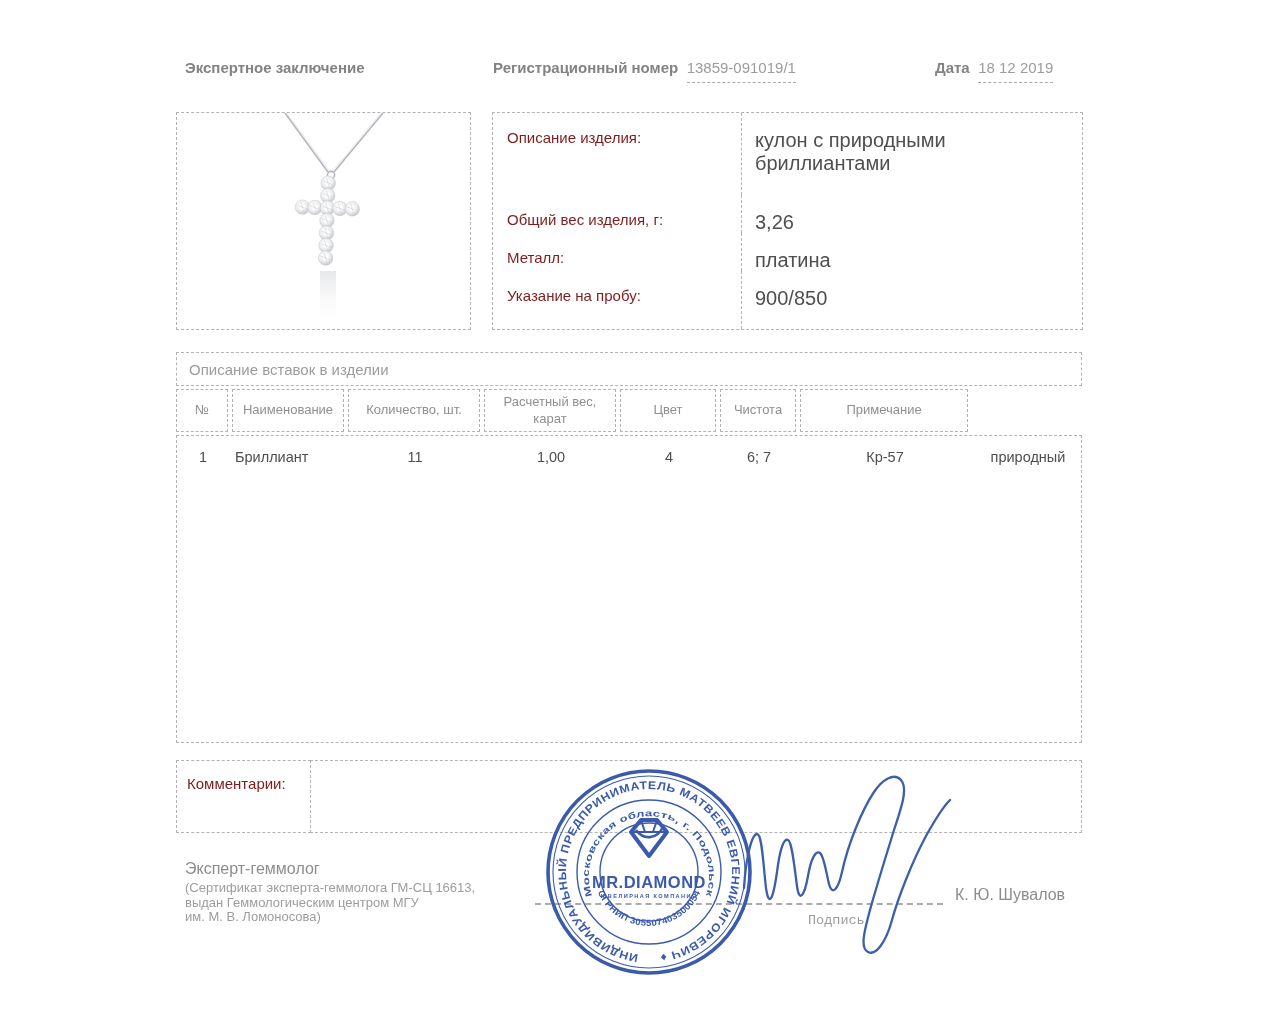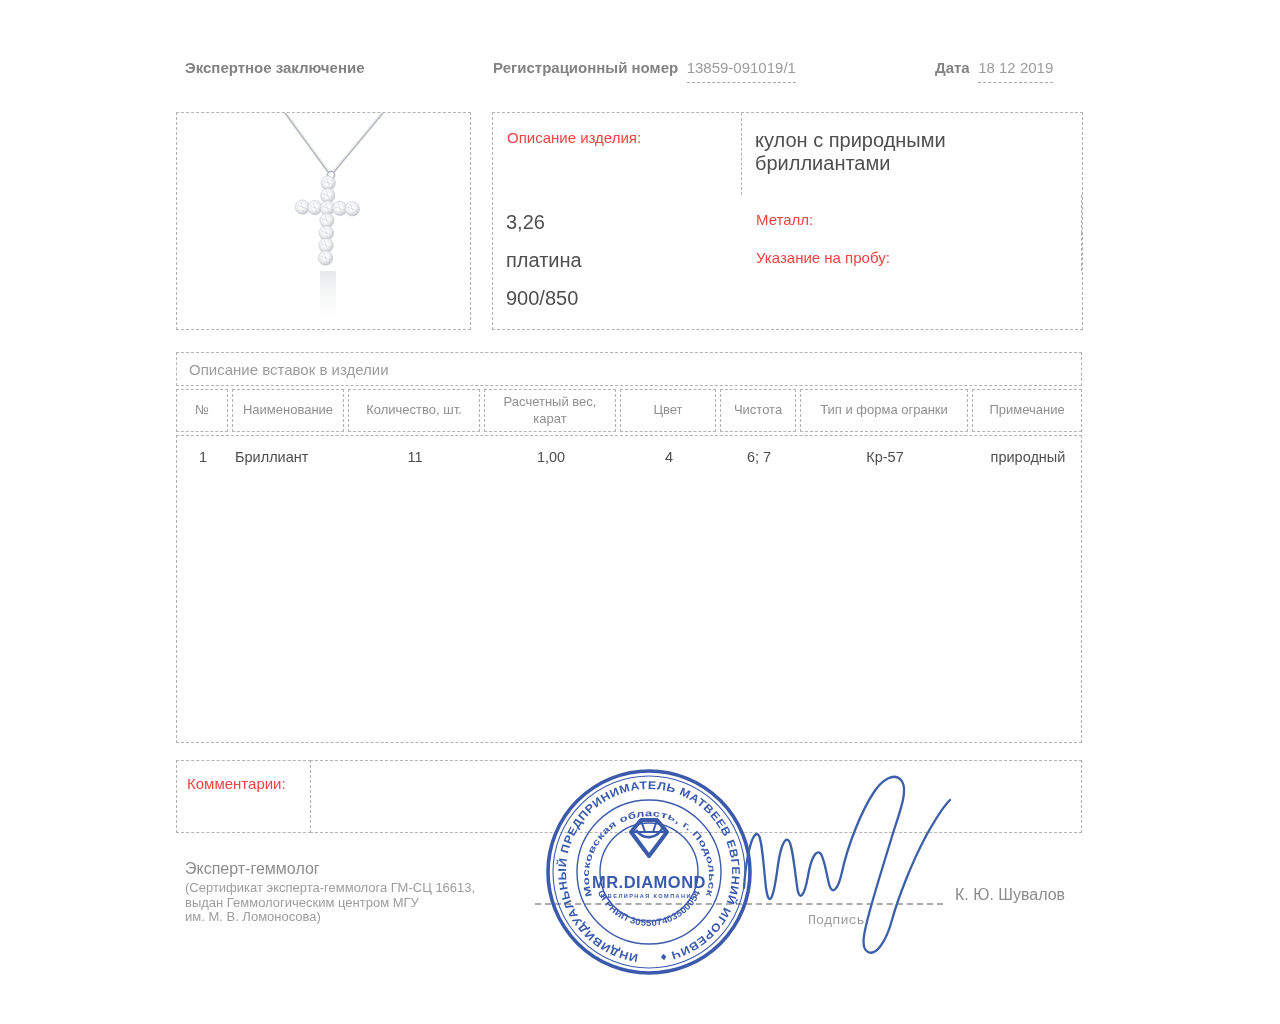--- a/index.html
+++ b/index.html
@@ -8,21 +8,21 @@
     width:1280px; height:1024px; position:relative; overflow:hidden;
     font-family:"Liberation Sans", sans-serif;
   }
   .abs { position:absolute; }
   .box { position:absolute; border:1px dashed #b3b3b3; }
   .b-label { font-weight:bold; color:#838383; font-size:15px; }
   .u-val {
     color:#9c9c9c; font-size:15px;
     border-bottom:1px dashed #a9a9a9; padding-bottom:6px;
   }
-  .lbl { color:#ef4444; font-size:15px; }
+  .lbl { color:#7f1d1d; font-size:15px; }
   .val { color:#4f4f4f; font-size:20px; }
 
   
   .desc-grid { display:grid; grid-template-columns:249px 1fr; grid-template-rows:82px 38px 38px 1fr; width:100%; height:100%; }
   .desc-grid .lcell { border-right:1px dashed #b3b3b3; padding:16px 4px 0 14px; }
   .desc-grid .vcell { padding:16px 4px 0 13px; }
 
   
   .cols-grid { display:grid; grid-template-columns:52px 112px 132px 132px 96px 76px 168px 110px; column-gap:4px; }
   .hcell {
@@ -92,39 +92,39 @@
       <use href="#stone" x="150" y="132.5"></use>
       <use href="#stone" x="150" y="145"></use>
     </g>
   </svg>
 </div>
 
 <div class="box" style="left:492px; top:112px; width:591px; height:218px;">
   <div class="desc-grid">
     <div class="lcell lbl">Описание изделия:</div>
     <div class="vcell val">кулон с природными бриллиантами</div>
+    <div class="lcell lbl">Общий вес изделия, г:</div>
     <div class="vcell val">3,26</div>
     <div class="lcell lbl">Металл:</div>
     <div class="vcell val">платина</div>
     <div class="lcell lbl">Указание на пробу:</div>
     <div class="vcell val">900/850</div>
   </div>
 </div>
 
 <div class="abs" style="left:176px; top:352px; width:906px;">
   <div style="border:1px dashed #b3b3b3; height:34px; padding:8px 0 0 12px; color:#9c9c9c; font-size:15px;">Описание вставок в изделии</div>
 
   <div class="cols-grid" style="margin-top:3px;">
     <div class="hcell">№</div>
     <div class="hcell">Наименование</div>
     <div class="hcell">Количество, шт.</div>
     <div class="hcell">Расчетный вес, карат</div>
     <div class="hcell">Цвет</div>
     <div class="hcell">Чистота</div>
-    <div class="hcell">Тип и форма огранки</div>
     <div class="hcell">Примечание</div>
   </div>
 
   <div style="border:1px dashed #b3b3b3; margin-top:3px; height:308px;">
     <div class="cols-grid">
       <div class="dcell">1</div>
       <div class="dcell left">Бриллиант</div>
       <div class="dcell">11</div>
       <div class="dcell">1,00</div>
       <div class="dcell">4</div>

